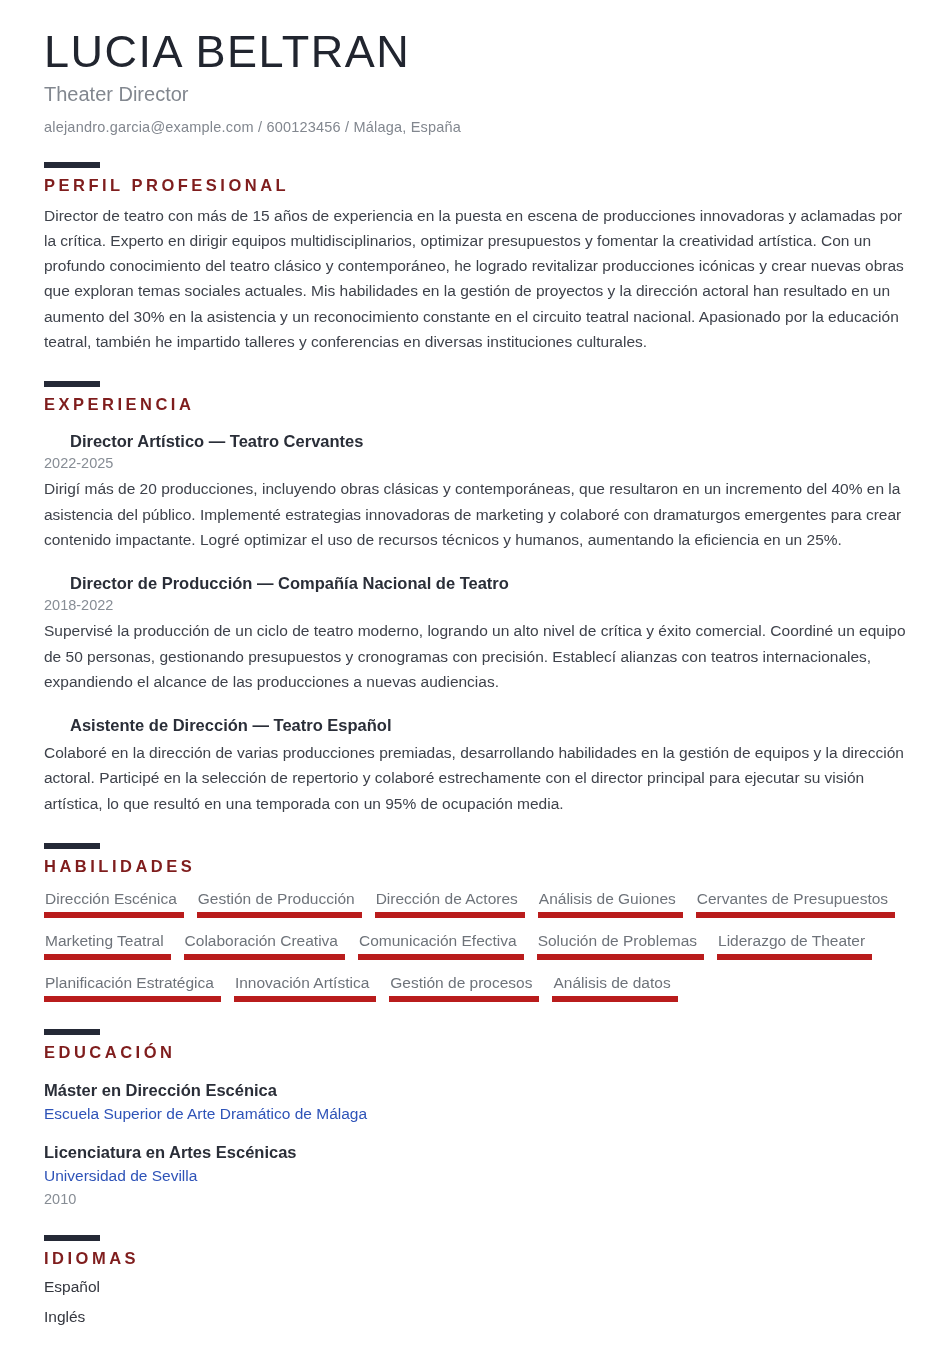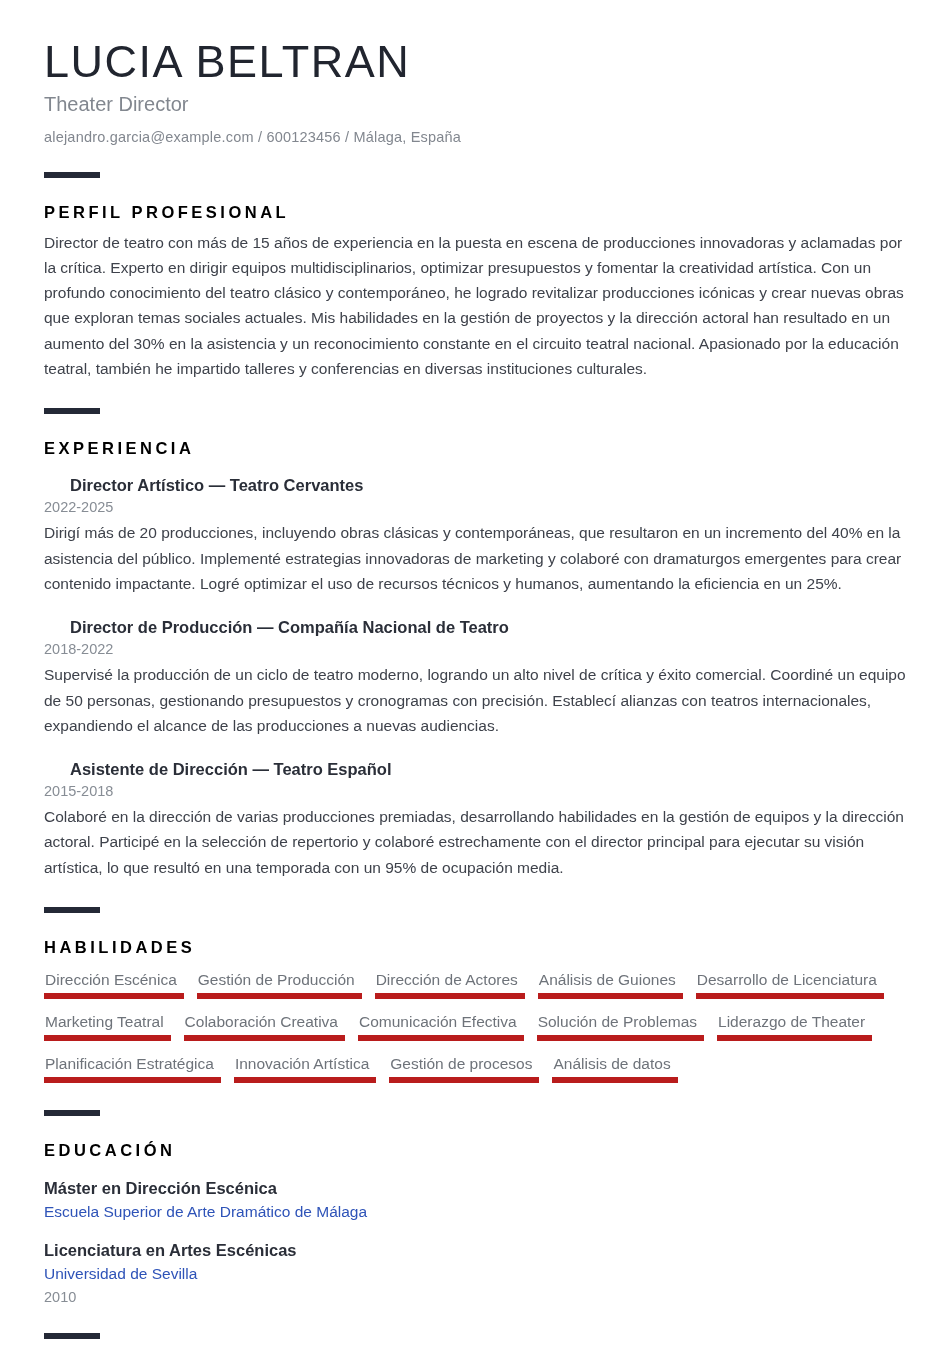--- a/index.html
+++ b/index.html
@@ -8,21 +8,21 @@
     width: 952px;
     height: 1347px;
     font-family: "Liberation Sans", sans-serif;
     color: #3e424b;
     overflow: hidden;
   }
   .page {
     width: 952px;
     height: 1268px;
     background: #ffffff;
-    padding: 38px 44px 0 44px;
+    padding: 28px 44px 0 44px;
   }
   
   .name {
     font-size: 45px;
     font-weight: 400;
     letter-spacing: 1.5px;
     color: #21252f;
     line-height: 1.08;
   }
   .subtitle {
@@ -38,25 +38,25 @@
     letter-spacing: 0.2px;
   }
   
   .section { margin-top: 27px; }
   .section-bar {
     width: 56px;
     height: 6px;
     background: #242936;
   }
   .section-heading {
-    margin-top: 25px;
+    margin-top: 8px;
     font-size: 16.5px;
     font-weight: 700;
     letter-spacing: 3.5px;
-    color: #000000;
+    color: #7f1d1d;
   }
   .profile-body {
     margin-top: 8px;
     font-size: 15.5px;
     line-height: 25.3px;
     color: #3e424b;
     max-width: 866px;
   }
   
   .job { margin-top: 17px; max-width: 866px; }
@@ -159,35 +159,34 @@
     </div>
 
     <div class="job experience-extra-gap">
       <div class="job-title">Director de Producción — Compañía Nacional de Teatro</div>
       <div class="job-dates">2018-2022</div>
       <p class="job-desc">Supervisé la producción de un ciclo de teatro moderno, logrando un alto nivel de crítica y éxito comercial. Coordiné un equipo de 50 personas, gestionando presupuestos y cronogramas con precisión. Establecí alianzas con teatros internacionales, expandiendo el alcance de las producciones a nuevas audiencias.</p>
     </div>
 
     <div class="job experience-extra-gap">
       <div class="job-title">Asistente de Dirección — Teatro Español</div>
-      <div class="job-dates">2015-2018</div>
       <p class="job-desc">Colaboré en la dirección de varias producciones premiadas, desarrollando habilidades en la gestión de equipos y la dirección actoral. Participé en la selección de repertorio y colaboré estrechamente con el director principal para ejecutar su visión artística, lo que resultó en una temporada con un 95% de ocupación media.</p>
     </div>
   </div>
 
   <div class="section">
     <div class="section-bar"></div>
     <div class="section-heading">HABILIDADES</div>
 
     <div class="skills-row">
       <span class="skill-tag">Dirección Escénica</span>
       <span class="skill-tag">Gestión de Producción</span>
       <span class="skill-tag">Dirección de Actores</span>
       <span class="skill-tag">Análisis de Guiones</span>
-      <span class="skill-tag">Desarrollo de Licenciatura</span>
+      <span class="skill-tag">Cervantes de Presupuestos</span>
     </div>
     <div class="skills-row">
       <span class="skill-tag">Marketing Teatral</span>
       <span class="skill-tag">Colaboración Creativa</span>
       <span class="skill-tag">Comunicación Efectiva</span>
       <span class="skill-tag">Solución de Problemas</span>
       <span class="skill-tag">Liderazgo de Theater</span>
     </div>
     <div class="skills-row">
       <span class="skill-tag">Planificación Estratégica</span>

